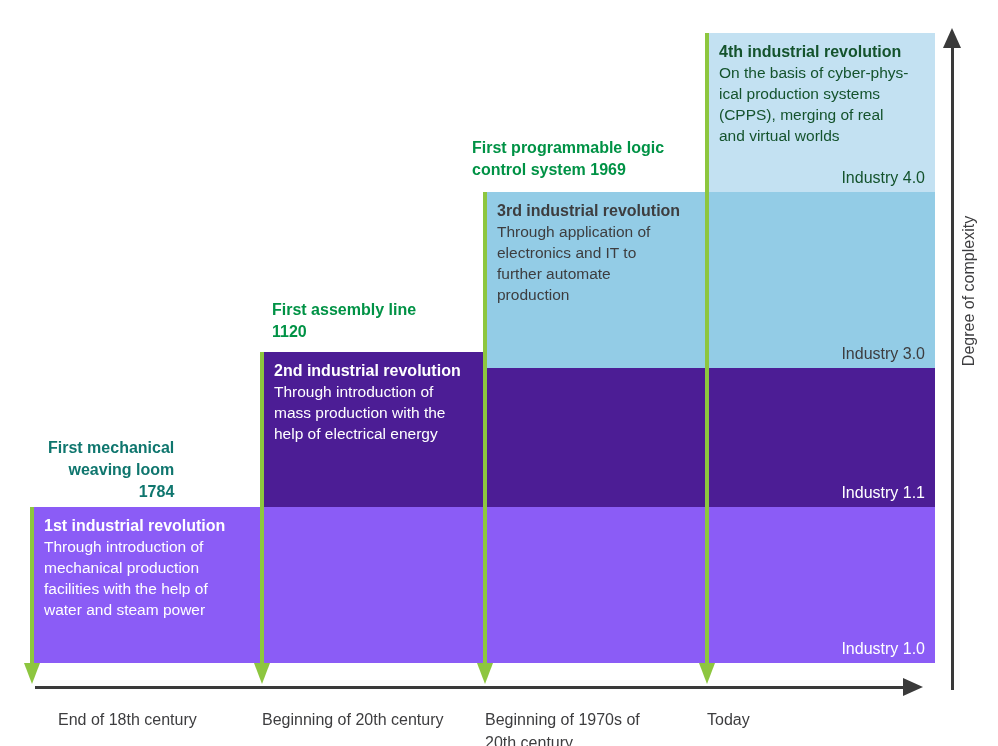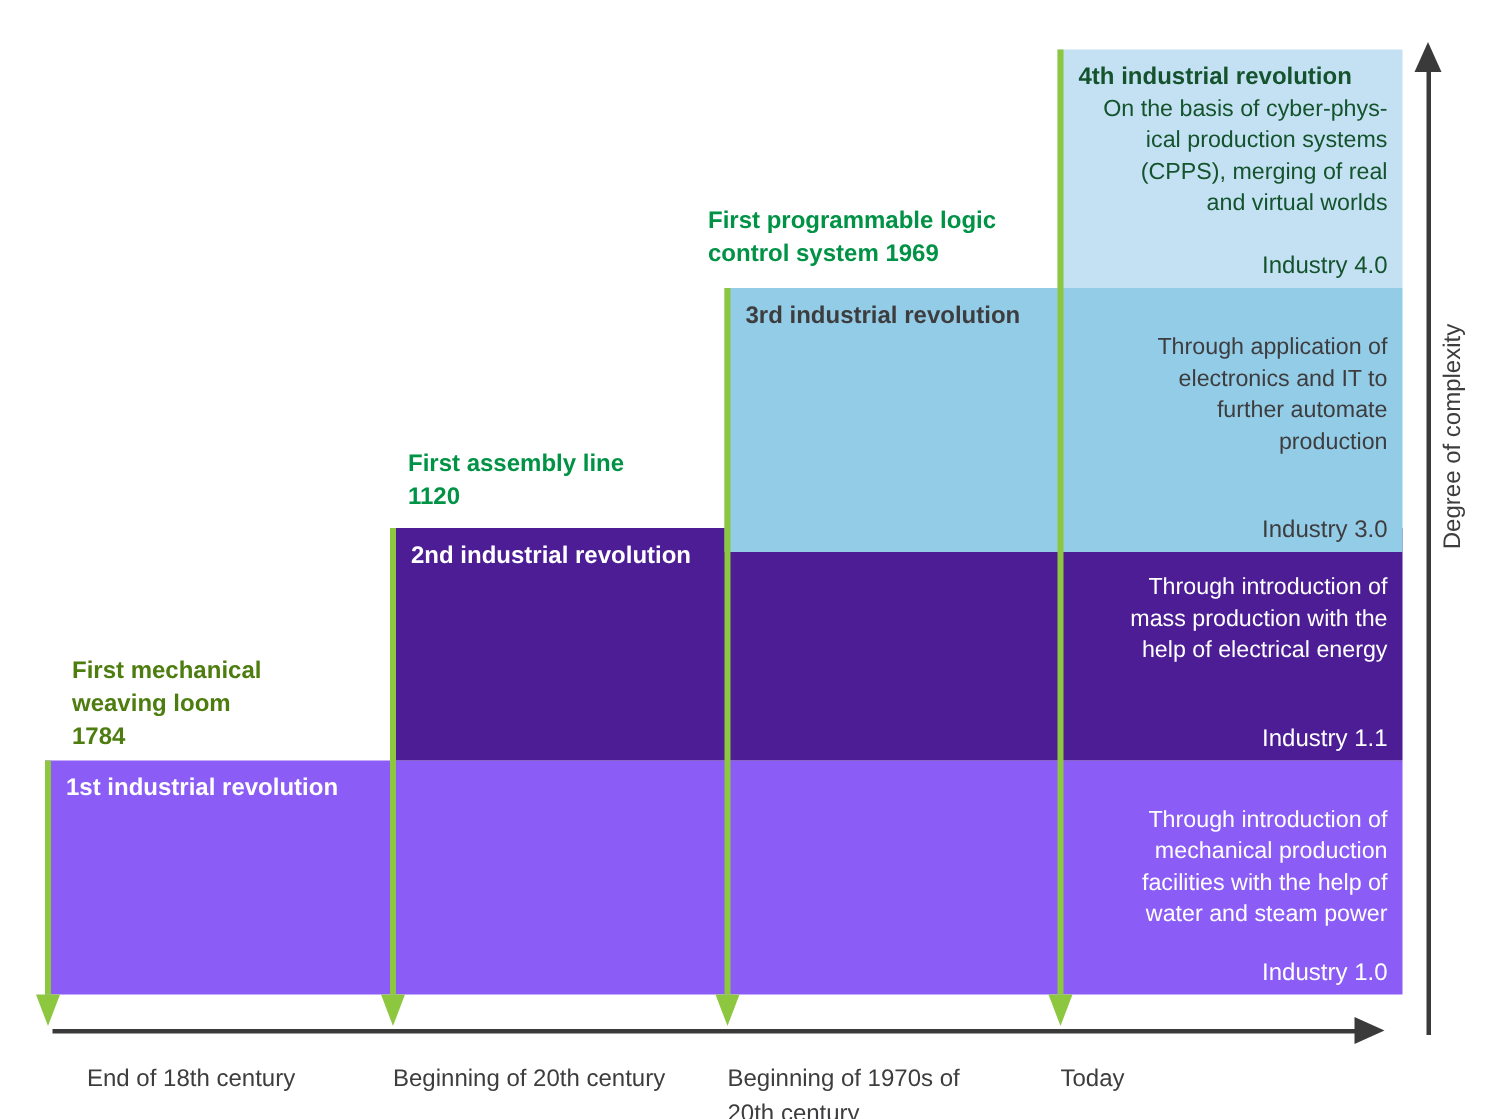--- a/index.html
+++ b/index.html
@@ -30,21 +30,20 @@
     font-size: 16px;
     font-weight: 700;
     line-height: 21px;
     white-space: pre-line;
   }
   .block-body {
     font-size: 15.5px;
     font-weight: 400;
     line-height: 21px;
     white-space: pre-line;
-    text-align: right;
   }
   .industry-label {
     position: absolute;
     right: 10px;
     bottom: 6px;
     font-size: 16px;
     line-height: 16px;
     white-space: nowrap;
   }
 
@@ -169,21 +168,21 @@
 
   <div class="block block-4" style="background-color: rgb(195, 225, 242); color: #14532d;">
     <div class="block-title">4th industrial revolution</div>
     <div class="block-body">On the basis of cyber-phys-
 ical production systems
 (CPPS), merging of real
 and virtual worlds</div>
     <div class="industry-label">Industry 4.0</div>
   </div>
 
-  <div class="annotation annotation-1" style="color: #4d7c0f;">First mechanical
+  <div class="annotation annotation-1" style="color: #0f766e; text-align: right;">First mechanical
 weaving loom
 1784</div>
   <div class="annotation annotation-2" style="color: rgb(0, 146, 69);">First assembly line
 1120</div>
   <div class="annotation annotation-3" style="color: rgb(0, 146, 69);">First programmable logic
 control system 1969</div>
 
   <div class="vline vline-1"></div>
   <div class="vline vline-2"></div>
   <div class="vline vline-3"></div>

